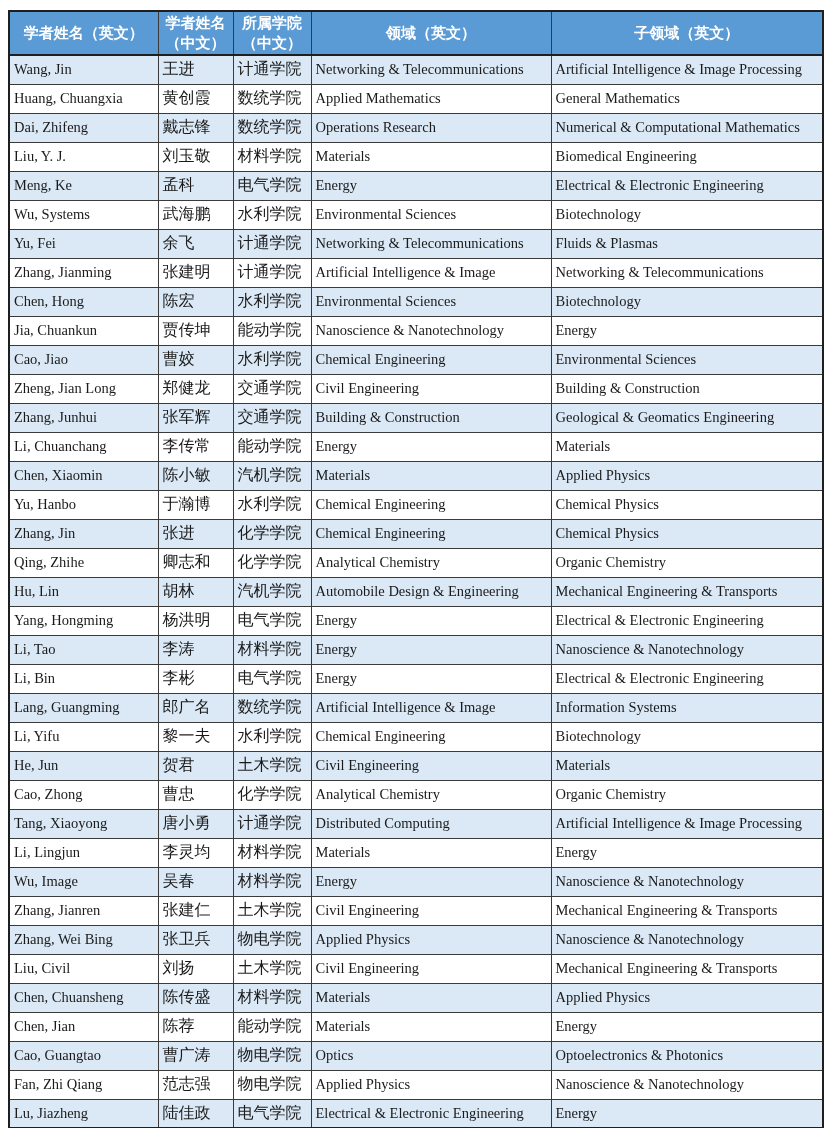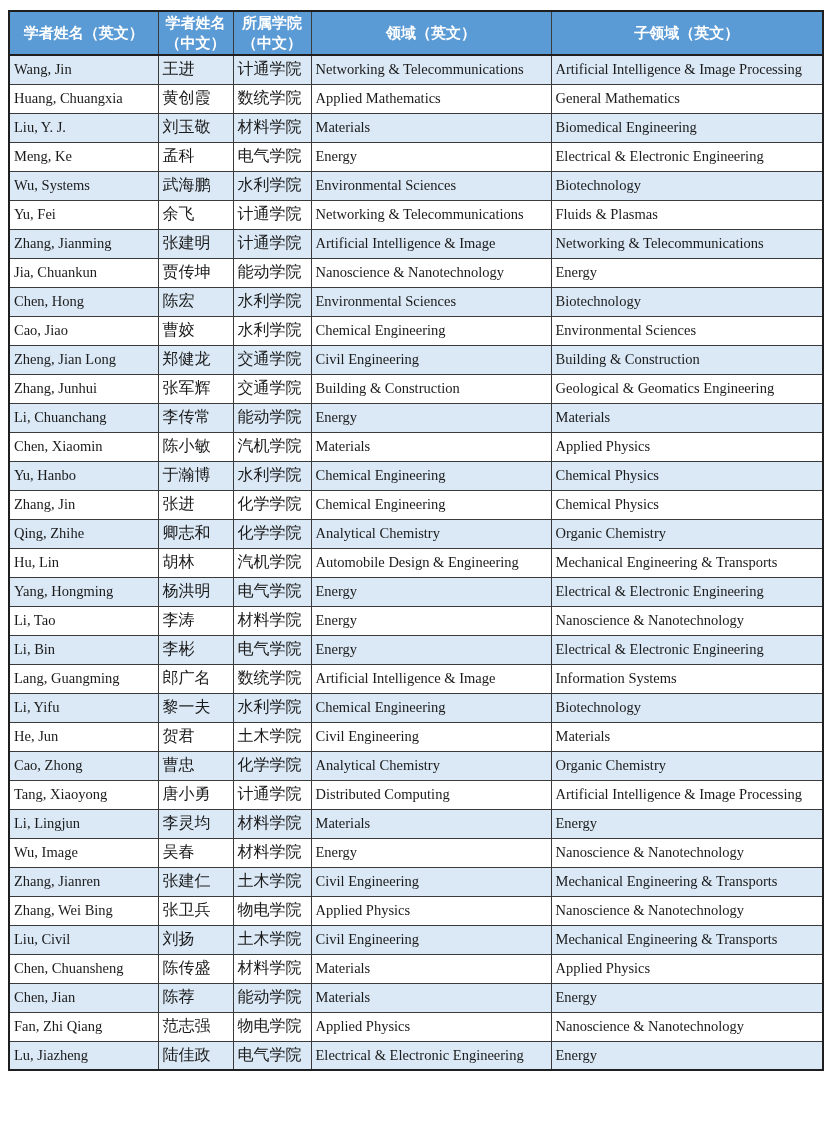--- a/index.html
+++ b/index.html
@@ -86,20 +86,27 @@
         <td class="c4">Artificial Intelligence &amp; Image Processing</td>
       </tr>
       <tr>
         <td class="c0">Huang, Chuangxia</td>
         <td class="c1">黄创霞</td>
         <td class="c2">数统学院</td>
         <td class="c3">Applied Mathematics</td>
         <td class="c4">General Mathematics</td>
       </tr>
       <tr>
+        <td class="c0">Dai, Zhifeng</td>
+        <td class="c1">戴志锋</td>
+        <td class="c2">数统学院</td>
+        <td class="c3">Operations Research</td>
+        <td class="c4">Numerical &amp; Computational Mathematics</td>
+      </tr>
+      <tr>
         <td class="c0">Liu, Y. J.</td>
         <td class="c1">刘玉敬</td>
         <td class="c2">材料学院</td>
         <td class="c3">Materials</td>
         <td class="c4">Biomedical Engineering</td>
       </tr>
       <tr>
         <td class="c0">Meng, Ke</td>
         <td class="c1">孟科</td>
         <td class="c2">电气学院</td>
@@ -121,34 +128,34 @@
         <td class="c4">Fluids &amp; Plasmas</td>
       </tr>
       <tr>
         <td class="c0">Zhang, Jianming</td>
         <td class="c1">张建明</td>
         <td class="c2">计通学院</td>
         <td class="c3">Artificial Intelligence &amp; Image</td>
         <td class="c4">Networking &amp; Telecommunications</td>
       </tr>
       <tr>
+        <td class="c0">Chen, Hong</td>
+        <td class="c1">陈宏</td>
+        <td class="c2">水利学院</td>
+        <td class="c3">Environmental Sciences</td>
+        <td class="c4">Biotechnology</td>
+      </tr>
+      <tr>
         <td class="c0">Jia, Chuankun</td>
         <td class="c1">贾传坤</td>
         <td class="c2">能动学院</td>
         <td class="c3">Nanoscience &amp; Nanotechnology</td>
         <td class="c4">Energy</td>
       </tr>
       <tr>
-        <td class="c0">Chen, Hong</td>
-        <td class="c1">陈宏</td>
-        <td class="c2">水利学院</td>
-        <td class="c3">Environmental Sciences</td>
-        <td class="c4">Biotechnology</td>
-      </tr>
-      <tr>
         <td class="c0">Cao, Jiao</td>
         <td class="c1">曹姣</td>
         <td class="c2">水利学院</td>
         <td class="c3">Chemical Engineering</td>
         <td class="c4">Environmental Sciences</td>
       </tr>
       <tr>
         <td class="c0">Zheng, Jian Long</td>
         <td class="c1">郑健龙</td>
         <td class="c2">交通学院</td>
@@ -303,20 +310,27 @@
         <td class="c4">Applied Physics</td>
       </tr>
       <tr>
         <td class="c0">Chen, Jian</td>
         <td class="c1">陈荐</td>
         <td class="c2">能动学院</td>
         <td class="c3">Materials</td>
         <td class="c4">Energy</td>
       </tr>
       <tr>
+        <td class="c0">Cao, Guangtao</td>
+        <td class="c1">曹广涛</td>
+        <td class="c2">物电学院</td>
+        <td class="c3">Optics</td>
+        <td class="c4">Optoelectronics &amp; Photonics</td>
+      </tr>
+      <tr>
         <td class="c0">Fan, Zhi Qiang</td>
         <td class="c1">范志强</td>
         <td class="c2">物电学院</td>
         <td class="c3">Applied Physics</td>
         <td class="c4">Nanoscience &amp; Nanotechnology</td>
       </tr>
       <tr>
         <td class="c0">Lu, Jiazheng</td>
         <td class="c1">陆佳政</td>
         <td class="c2">电气学院</td>

